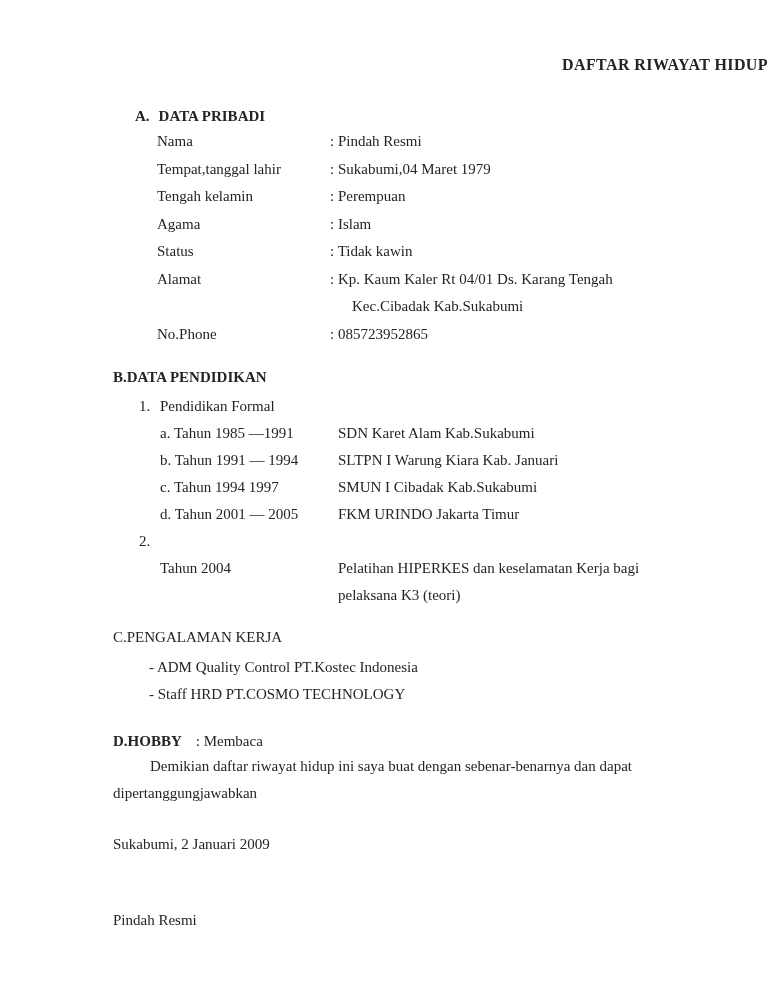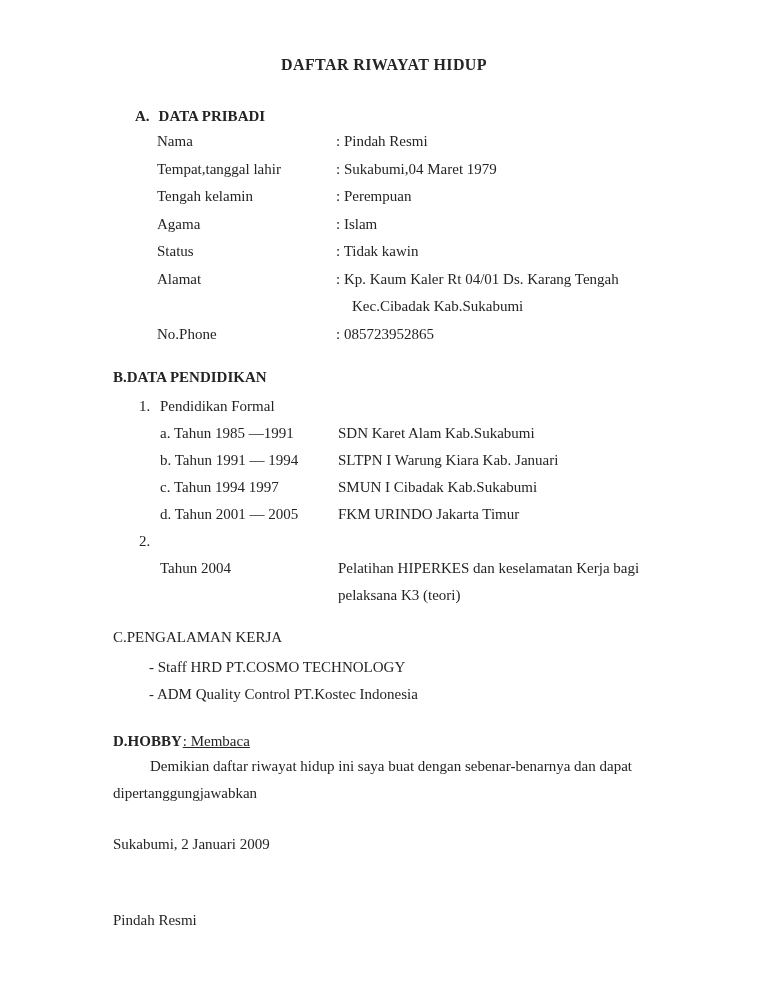--- a/index.html
+++ b/index.html
@@ -9,49 +9,49 @@
     background:#ffffff;
     font-family:"Liberation Serif","DejaVu Serif",serif;
     font-size:15px;
     color:#242424;
     overflow:hidden;
   }
   .abs{position:absolute;}
   .bold{font-weight:bold;}
   .doc-title{
     top:56px;left:0;right:0;
-    text-align:center;
+    text-align:right;
     font-weight:bold;
     font-size:16px;
     letter-spacing:0.4px;
     white-space:nowrap;
   }
   
   .sec-a-heading{top:108px;left:135px;display:flex;font-weight:bold;white-space:nowrap;}
   .sec-a-heading .num{margin-right:9px;}
   .a-rows{top:128px;left:157px;line-height:27.5px;}
-  .a-row{display:flex;white-space:nowrap;gap:6px;}
+  .a-row{display:flex;white-space:nowrap;}
   .a-label{width:173px;}
   .a-value{}
   .a-cont{padding-left:195px;}
   
   .sec-b-heading{top:369px;left:113px;font-weight:bold;white-space:nowrap;}
   .b-rows{top:393px;left:139px;line-height:27px;}
   .b-num-row{display:flex;white-space:nowrap;}
   .b-num{width:21px;}
   .b-sub{display:flex;padding-left:21px;white-space:nowrap;}
   .b-period{width:178px;}
   .b-cont{padding-left:199px;white-space:nowrap;}
   
   .sec-c-heading{top:629px;left:113px;font-weight:normal;white-space:nowrap;}
   .c-items{top:654px;left:149px;line-height:27px;}
   .c-item{white-space:nowrap;}
   
   .sec-d{top:733px;left:113px;display:flex;white-space:nowrap;}
-  .sec-d .d-value{margin-left:1px;text-decoration:underline;}
+  .sec-d .d-value{margin-left:14px;}
   .closing-line1{top:758px;left:150px;white-space:nowrap;}
   .closing-line2{top:785px;left:113px;white-space:nowrap;}
   .sign-date{top:836px;left:113px;white-space:nowrap;text-align:center;}
   .sign-name{top:912px;left:113px;white-space:nowrap;text-align:center;}
 </style>
 </head>
 <body>
 
 <div class="page">
 
@@ -122,22 +122,22 @@
     </div>
     <div class="b-sub">
       <span class="b-period">Tahun 2004</span>
       <span>Pelatihan HIPERKES dan keselamatan Kerja bagi</span>
     </div>
     <div class="b-cont">pelaksana K3 (teori)</div>
   </div>
 
   <div class="abs sec-c-heading">C.PENGALAMAN KERJA</div>
   <div class="abs c-items">
+    <div class="c-item">- ADM Quality Control PT.Kostec Indonesia</div>
     <div class="c-item">- Staff HRD PT.COSMO TECHNOLOGY</div>
-    <div class="c-item">- ADM Quality Control PT.Kostec Indonesia</div>
   </div>
 
   <div class="abs sec-d">
     <span class="bold">D.HOBBY</span>
     <span class="d-value">: Membaca</span>
   </div>
 
   <div class="abs closing-line1">Demikian daftar riwayat hidup ini saya buat dengan sebenar-benarnya dan dapat</div>
   <div class="abs closing-line2">dipertanggungjawabkan</div>
 

